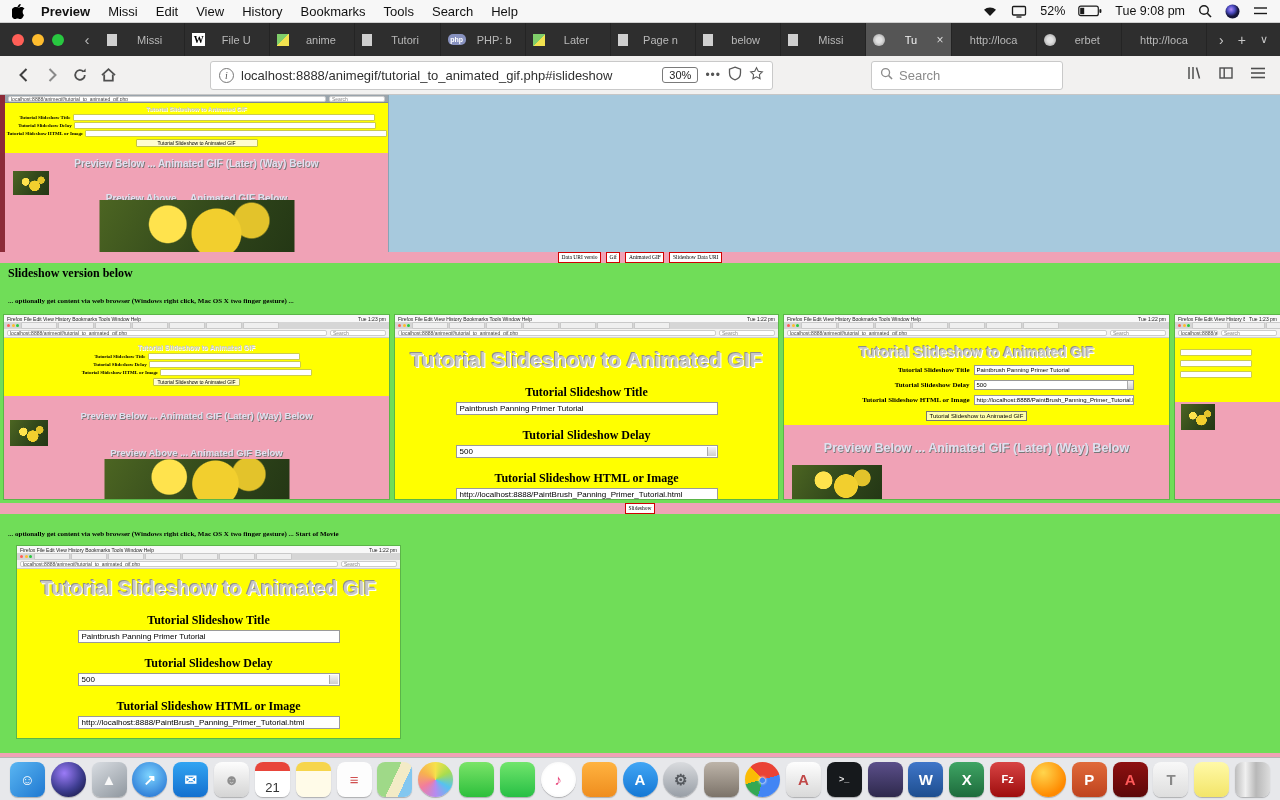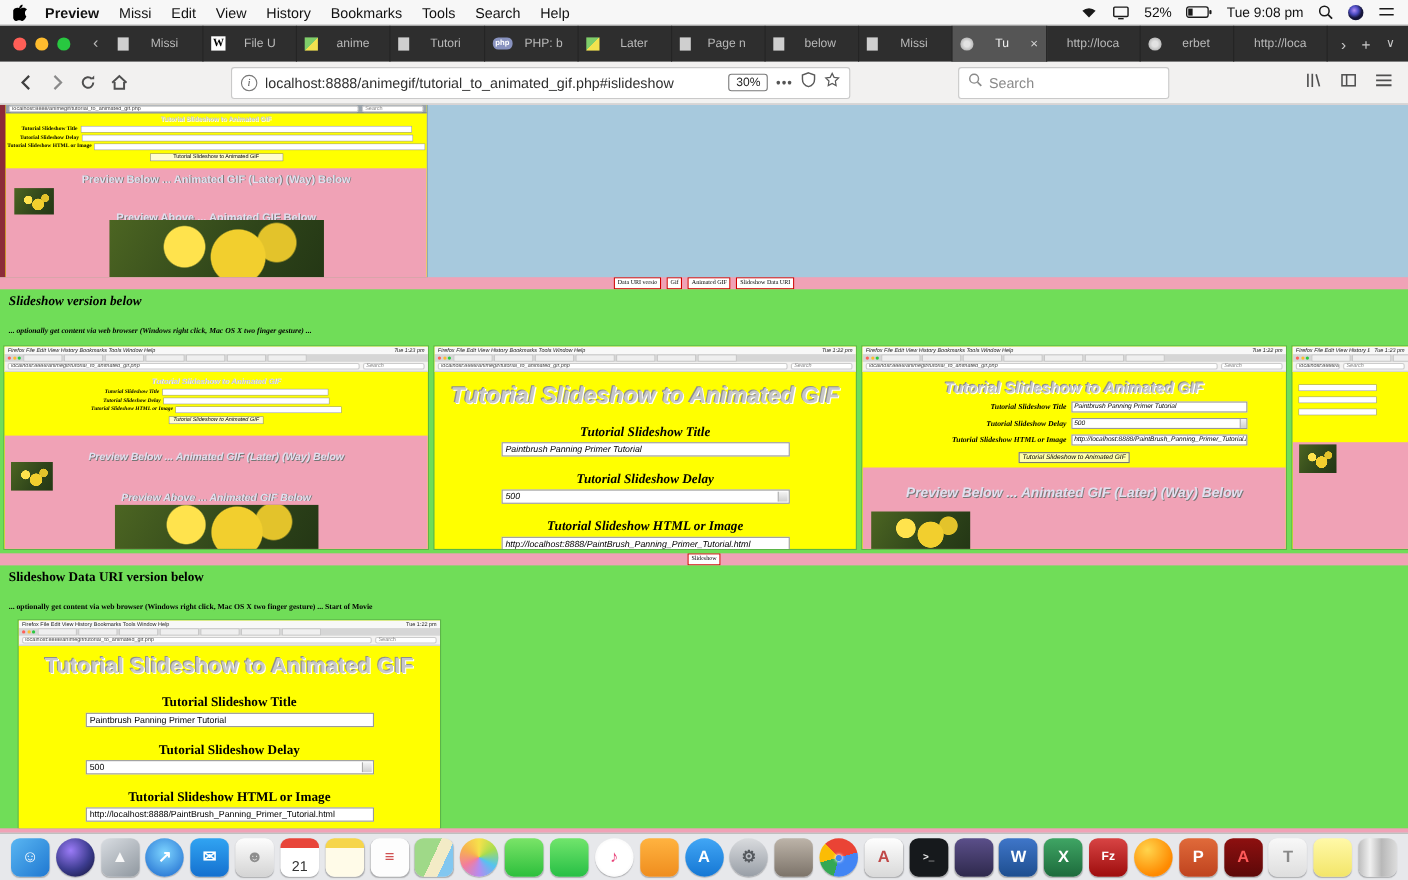--- a/index.html
+++ b/index.html
@@ -57,21 +57,21 @@
   .search-ph { color:#8a8a8a; font-size:13px; }
   .nav-right { margin-left:auto; display:flex; align-items:center; gap:16px; padding-right:4px; }
 
   
   .content { position:absolute; top:95px; bottom:43px; left:0; right:0; background:#f0a2b6; overflow:hidden; }
   .top-band { height:157px; background:#a7c9dd; position:relative; overflow:hidden; }
   .anchor-row { height:11px; background:#f0a2b6; display:flex; align-items:center; justify-content:center; gap:5px; }
   .anchor-btn { background:#fff; border:1px solid #d00000; color:#000; font-size:5.5px; line-height:1;
                 padding:1.5px 2.5px; font-family:"Liberation Serif",serif; white-space:nowrap; }
   .section { background:#70dd58; position:relative; overflow:hidden; }
-  .sec1 { height:240px;font-style:italic; }
+  .sec1 { height:240px; }
   .sec2 { height:239px; }
   .pink-filler { height:5px; background:#f0a2b6; }
   .sec-head { font-family:"Liberation Serif",serif; font-weight:bold; font-size:12px; color:#000; margin:3px 0 0 8px; }
   .sec-note { font-family:"Liberation Serif",serif; font-weight:bold; font-size:7px; color:#000; margin:16px 0 0 8px; }
   .shots-row { display:flex; gap:6px; padding-left:4px; margin-top:10px; height:184px; }
 
   
   .ms { background:#ffff00; overflow:hidden; position:relative; flex:none; box-shadow:0 0 0 1px rgba(0,0,0,0.18); }
   .ms.w1{width:385px;height:184px}.ms.w2{width:383px;height:184px}
   .ms.w3{width:385px;height:184px}.ms.w4{width:105px;height:184px}
@@ -593,21 +593,20 @@
           </div>
         </div>
       </div>
   </div>
 
   <div class="anchor-row" id="mid-row">
       <span class="anchor-btn">Slideshow</span>
     </div>
 
   <div class="section sec2">
-    <div class="sec-head">Slideshow Data URI version below</div>
     <div class="sec-note">... optionally get content via web browser (Windows right click, Mac OS X two finger gesture) ... Start of Movie</div>
     <div id="sec2-shot-slot">
         <div class="ms sec2big">
           <div class="ms-chrome">
             <div class="ms-menu">
               <span class="ms-menu-text">Firefox  File  Edit  View  History  Bookmarks  Tools  Window  Help</span>
               <span class="ms-time">Tue 1:22 pm</span>
             </div>
             <div class="ms-tabrow">
               <span class="ms-dots">

